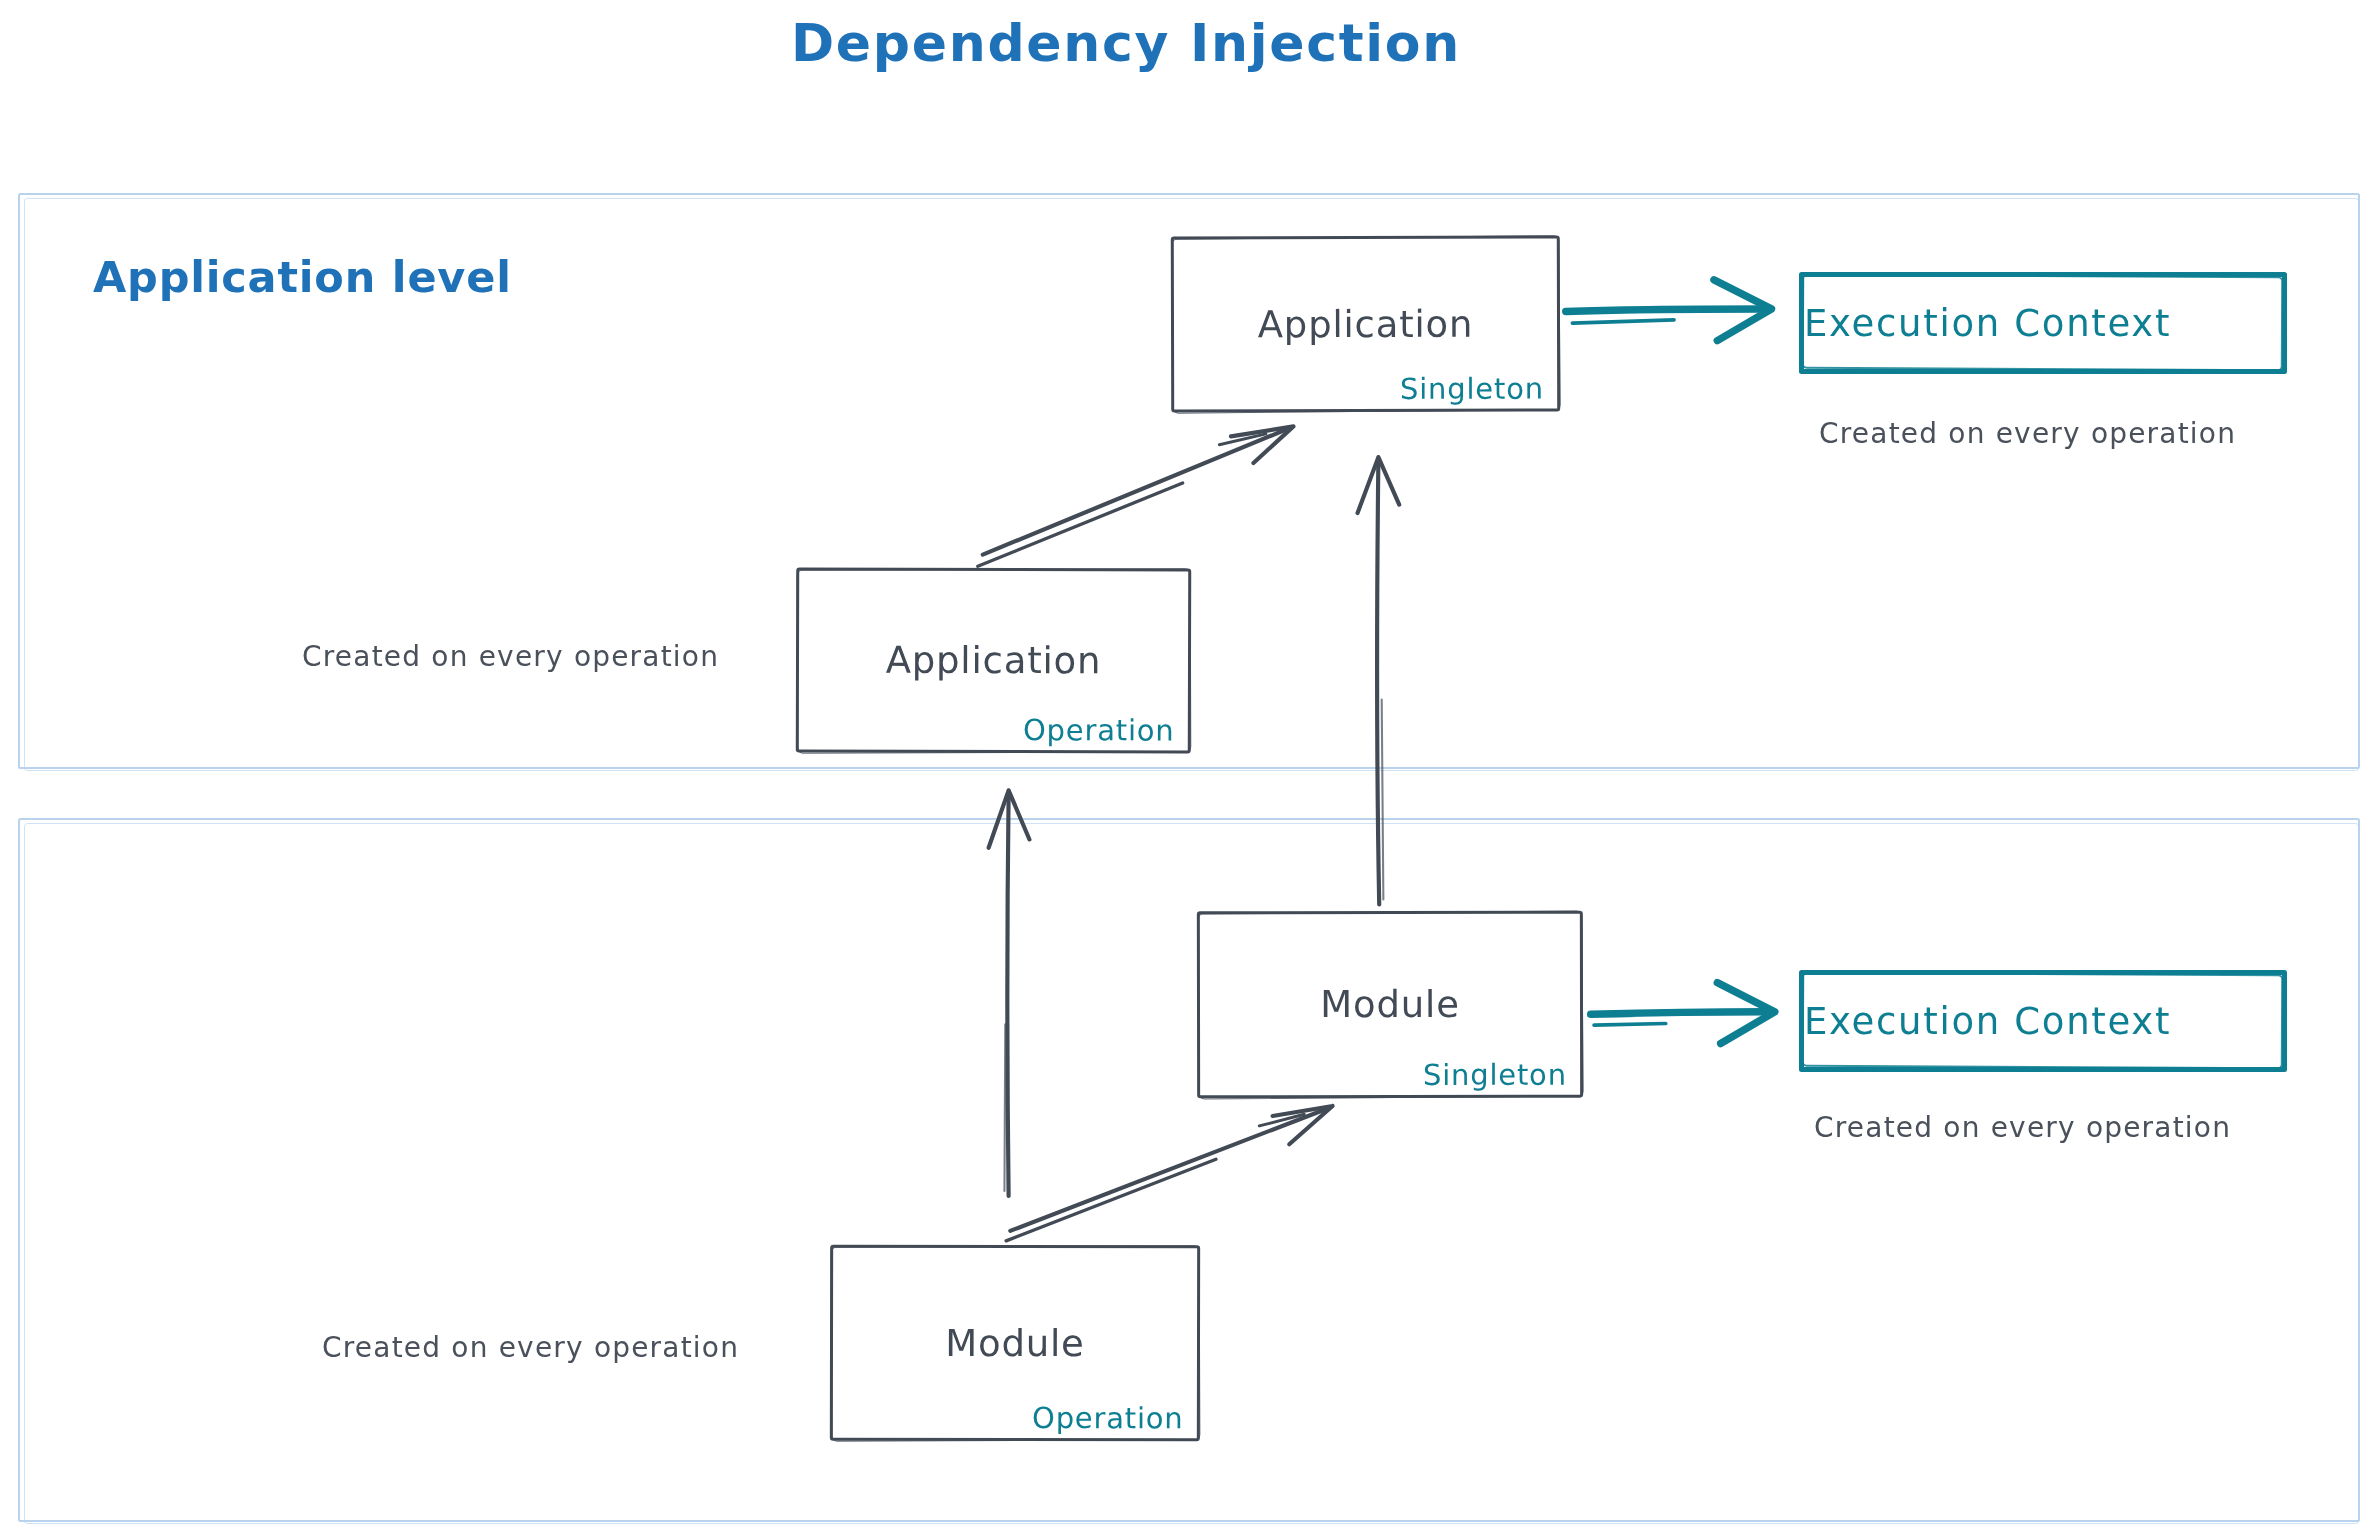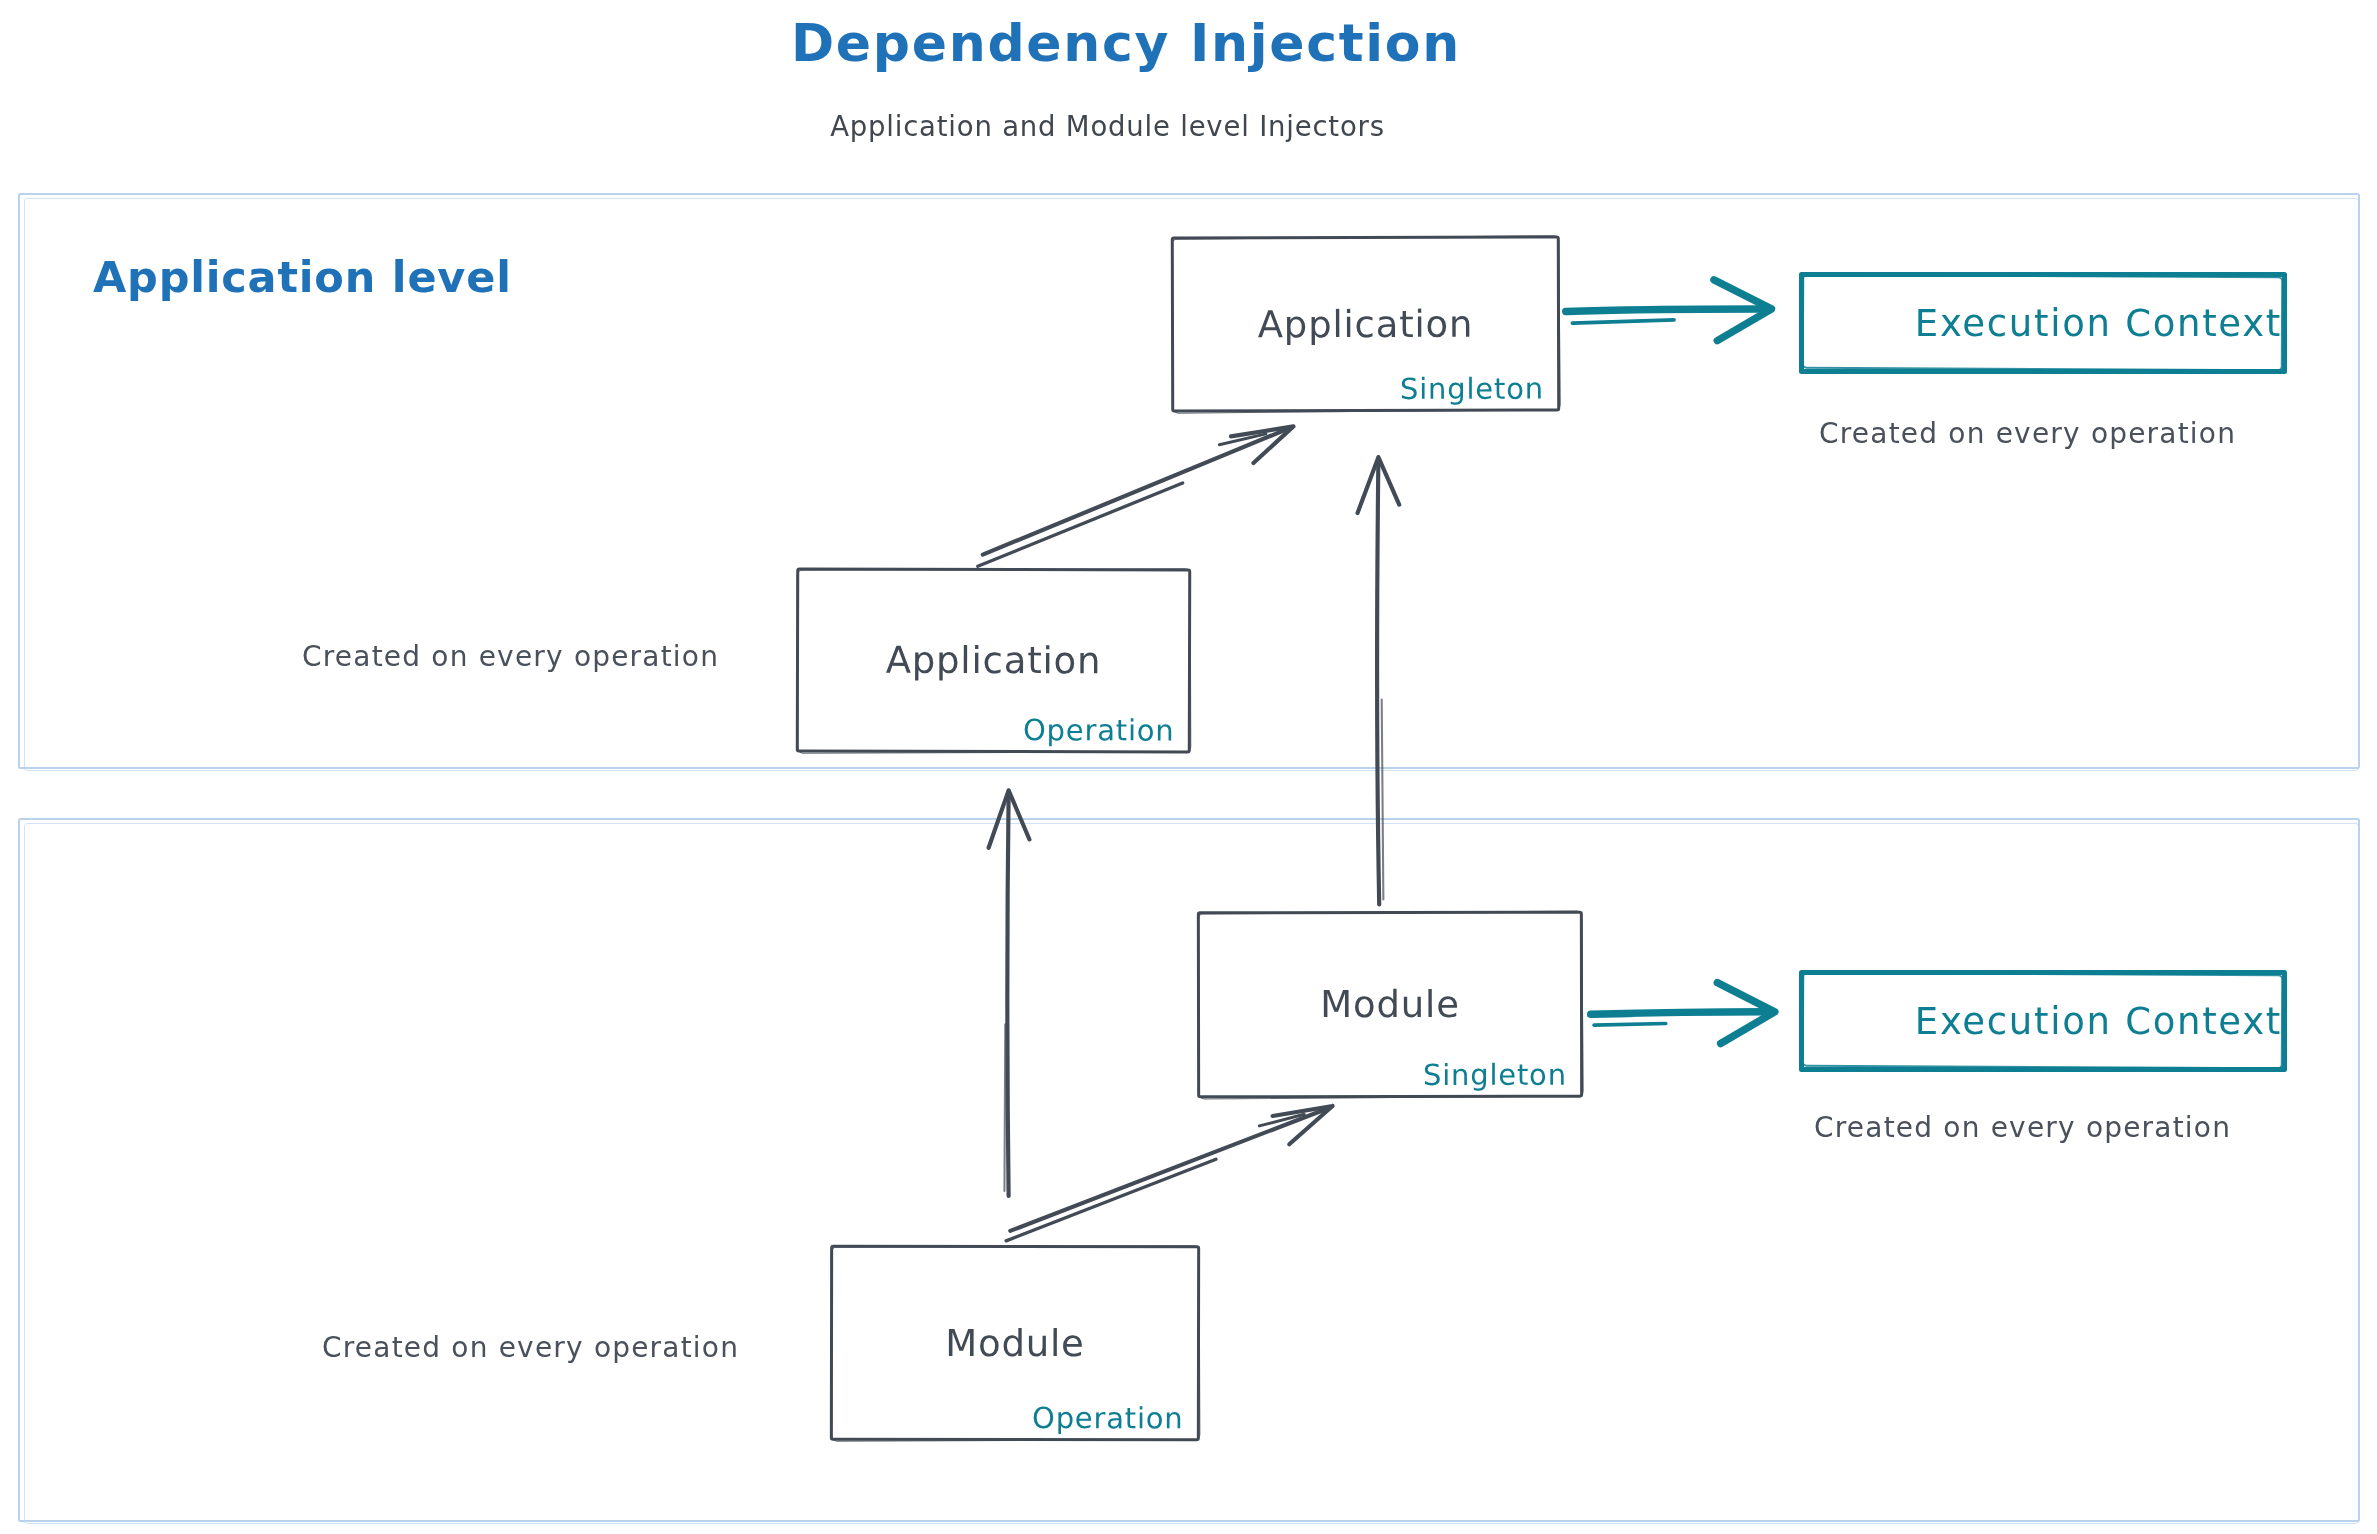--- a/index.html
+++ b/index.html
@@ -65,21 +65,21 @@
     font-size:29px;color:var(--teal);letter-spacing:0.8px;white-space:nowrap;
   }
   .app-singleton{left:1171px;top:236px;width:389px;height:176px;transform:rotate(-.15deg);}
   .app-operation{left:796px;top:568px;width:395px;height:185px;transform:rotate(.15deg);}
   .mod-singleton{left:1197px;top:911px;width:386px;height:187px;transform:rotate(-.1deg);}
   .mod-operation{left:830px;top:1245px;width:370px;height:196px;transform:rotate(.1deg);}
   .ec{
     position:absolute;
     border:5px solid var(--teal);
     border-radius:2.5px;
-    display:flex;align-items:center;justify-content:flex-end;
+    display:flex;align-items:center;justify-content:flex-start;
     background:#fff;
   }
   .ec::before{
     content:"";position:absolute;inset:-1.7px;
     border:2.1px solid var(--teal);opacity:.85;border-radius:5px;
     transform:rotate(.3deg);pointer-events:none;
   }
   .ec .ec-label{font-size:37px;color:var(--teal);letter-spacing:1.7px;white-space:nowrap;}
   .ec-top{left:1799px;top:272px;width:488px;height:102px;}
   .ec-bottom{left:1799px;top:970px;width:488px;height:102px;}
@@ -94,21 +94,20 @@
   svg.arrows{position:absolute;left:0;top:0;pointer-events:none;}
   .stroke-dark{stroke:var(--dark);fill:none;stroke-linecap:round;stroke-linejoin:round;}
   .stroke-teal{stroke:var(--teal);fill:none;stroke-linecap:round;stroke-linejoin:round;}
 </style>
 </head>
 <body>
 
 <div class="canvas">
 
   <div class="title">Dependency Injection</div>
-  <div class="subtitle">Application and Module level Injectors</div>
 
   <div class="container app"></div>
   <div class="section-label label-app">Application level</div>
 
   <div class="container mod"></div>
 
   <div class="node app-singleton">
     <span class="name">Application</span>
     <span class="scope">Singleton</span>
   </div>

